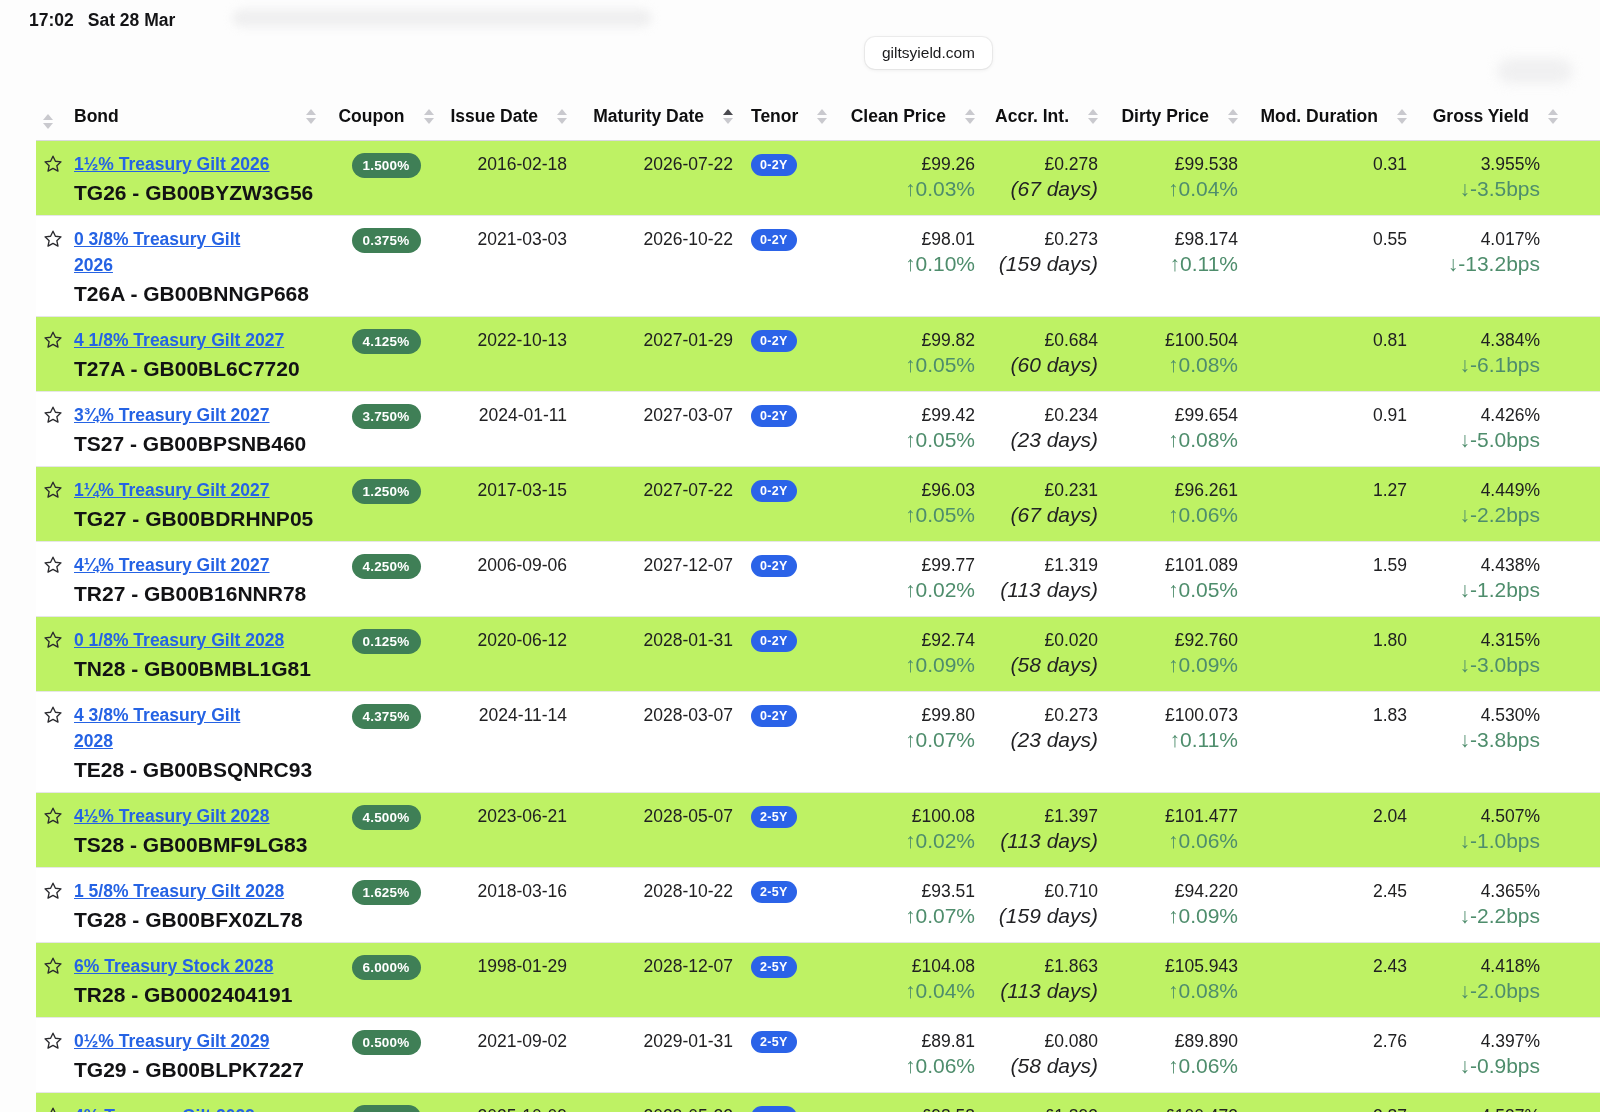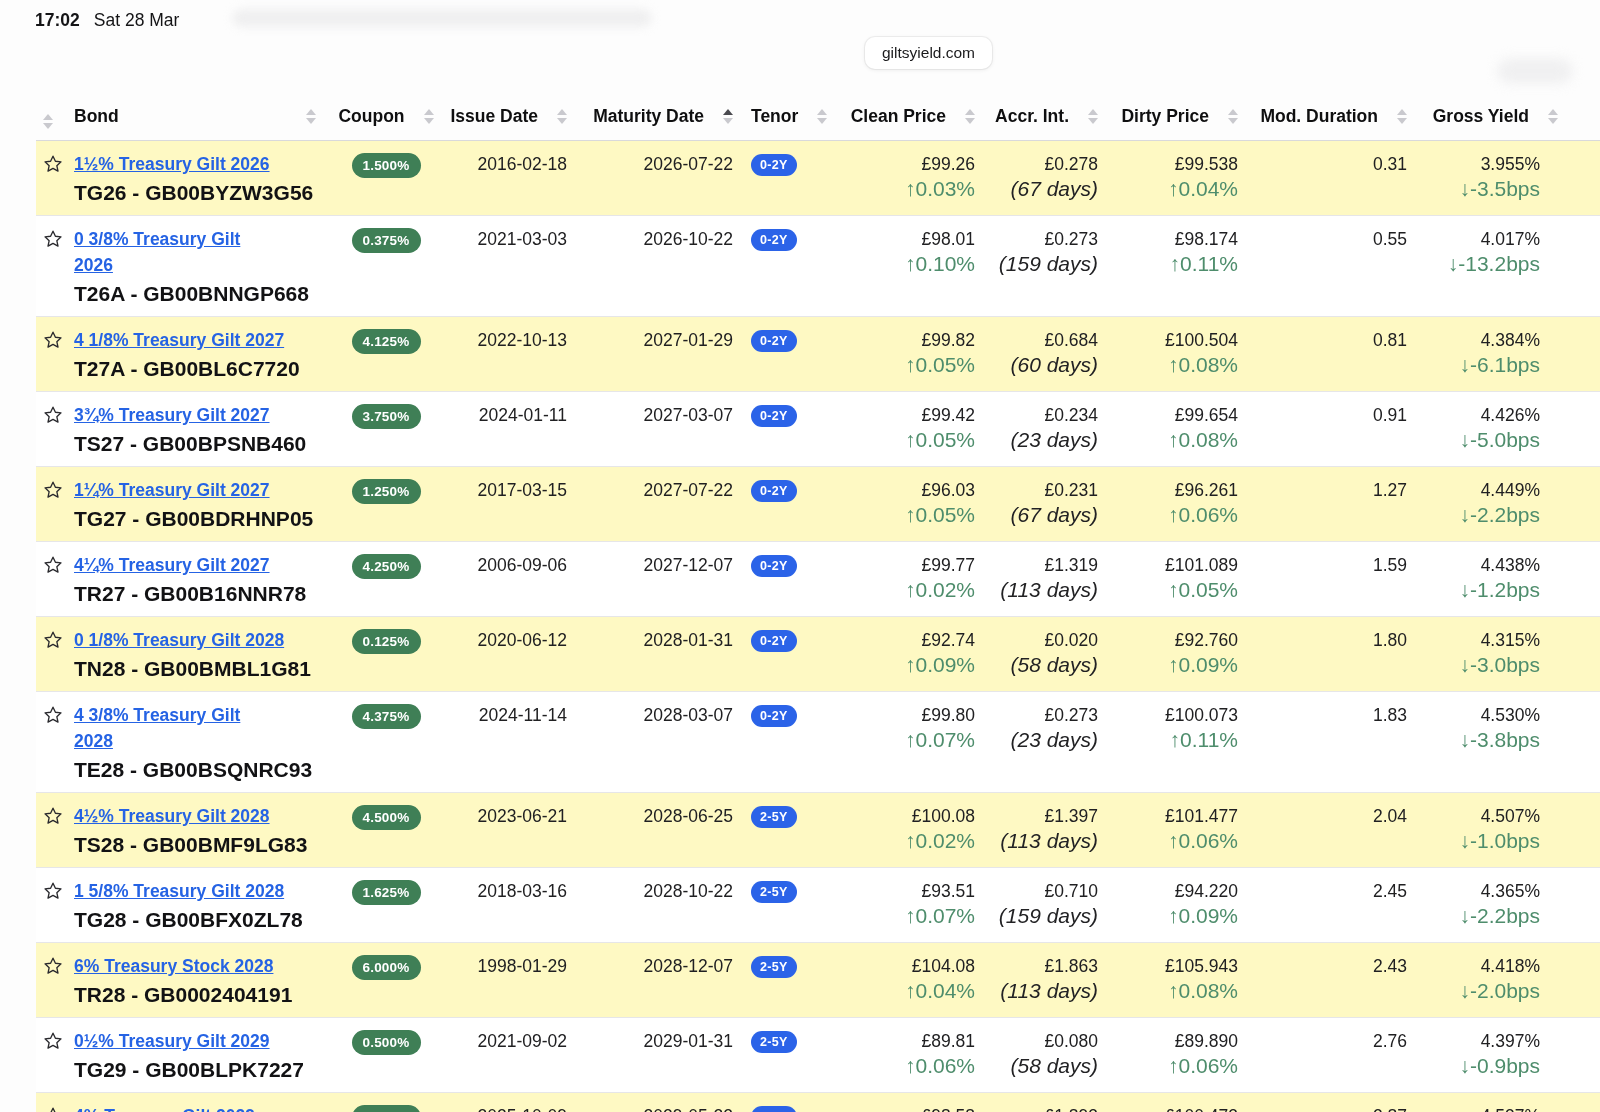--- a/index.html
+++ b/index.html
@@ -5,23 +5,23 @@
   * { margin:0; padding:0; box-sizing:border-box; }
   html,body { width:1600px; height:1112px; overflow:hidden; }
   body {
     font-family:"Liberation Sans", sans-serif;
     background:#fdfdfd;
     color:#1c1c1e;
     position:relative;
   }
 
   
-  .statusbar { position:absolute; top:10px; left:35px; display:flex; gap:14px; align-items:baseline; }
+  .statusbar { position:absolute; top:10px; left:29px; display:flex; gap:14px; align-items:baseline; }
   .status-time { font-size:17.5px; font-weight:700; color:#141416; }
-  .status-date { font-size:17.5px; font-weight:400; color:#141416; }
+  .status-date { font-size:17.5px; font-weight:700; color:#141416; }
   .redact-strip {
     position:absolute; top:9px; left:232px; width:420px; height:18px;
     background:#ececed; border-radius:9px; filter:blur(5px); opacity:.8;
   }
   .redact-blob {
     position:absolute; top:58px; left:1497px; width:76px; height:26px;
     background:#efeff0; border-radius:13px; filter:blur(6px); opacity:.9;
   }
   .address-pill {
     position:absolute; top:37px; left:865px; height:32px;
@@ -57,21 +57,21 @@
   th.h-dirty { padding-right:15px; } th.h-mod { padding-right:10px; }
   th.h-yield { text-align:right; padding-right:42px; }
 
   .sort { display:inline-flex; flex-direction:column; align-items:center; line-height:0; }
   .sort i { display:block; width:0; height:0; border-left:5px solid transparent; border-right:5px solid transparent; }
   .sort .up { border-bottom:6px solid #c9c9ce; margin-bottom:3px; }
   .sort .dn { border-top:6px solid #c9c9ce; }
   .sort.active .up { border-bottom-color:#4a4a4f; }
 
   tbody tr { background:#ffffff; }
-  tbody tr.stripe { background:#fef9c3; }
+  tbody tr.stripe { background:#bef264; }
   tbody tr + tr td { border-top:1px solid #e6e6e8; }
   tbody td { vertical-align:top; padding:10px 0 9px 0; }
 
   td.star-cell { padding-left:7px; padding-top:13px; }
   .star-btn { display:inline-block; width:20px; height:20px; cursor:pointer; }
 
   td.bond-cell { line-height:26px; }
   .bond-link { color:#2563e4; font-weight:600; font-size:17.5px; text-decoration:underline; cursor:pointer; display:inline; }
   tr.wrap-name .bond-link { display:inline-block; max-width:205px; }
   .bond-id { font-weight:700; font-size:21px; color:#121214; line-height:26px; margin-top:2px; }
@@ -568,21 +568,21 @@
       </span>
     </td>
     <td class="bond-cell">
       <a class="bond-link">4½% Treasury Gilt 2028</a>
       <div class="bond-id">TS28 - GB00BMF9LG83</div>
     </td>
     <td class="coupon-cell">
       <span class="badge-green">4.500%</span>
     </td>
     <td class="date-cell issue-cell">2023-06-21</td>
-    <td class="date-cell mat-cell">2028-06-25</td>
+    <td class="date-cell mat-cell">2028-05-07</td>
     <td class="tenor-cell">
       <span class="badge-blue">2-5Y</span>
     </td>
     <td class="num-cell clean-cell">
       <div class="main">£100.08</div>
       <div class="sub green">↑0.02%</div>
     </td>
     <td class="num-cell accr-cell">
       <div class="main">£1.397</div>
       <div class="sub days">(113 days)</div>

